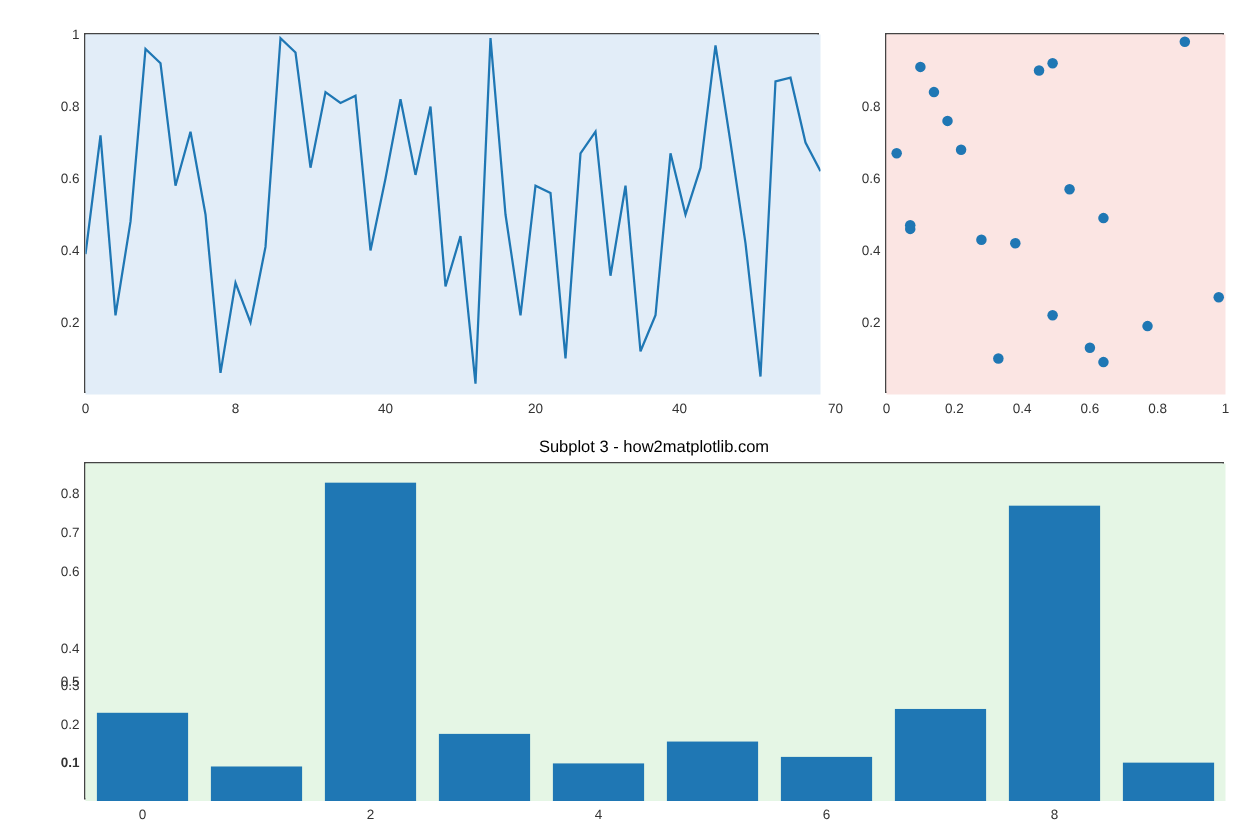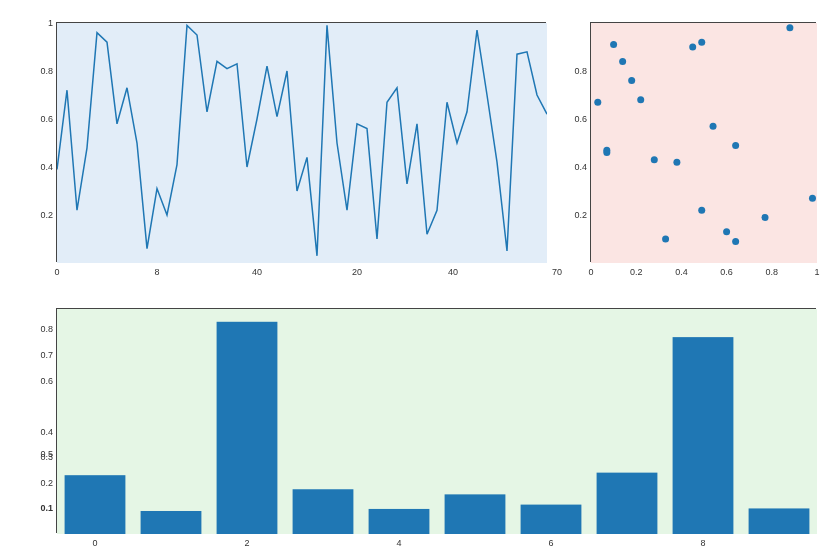--- a/index.html
+++ b/index.html
@@ -65,20 +65,21 @@
         <div class="tick xtick" style="left: 135.6px; top: 244px;">0.6</div>
         <div class="tick xtick" style="left: 180.8px; top: 244px;">0.8</div>
         <div class="tick xtick" style="left: 226px; top: 244px;">1</div>
         <div class="tick ytick" style="left: -32px; top: 192px;">0.2</div>
         <div class="tick ytick" style="left: -32px; top: 144px;">0.4</div>
         <div class="tick ytick" style="left: -32px; top: 96px;">0.6</div>
         <div class="tick ytick" style="left: -32px; top: 48px;">0.8</div>
       </div>
   </div>
   <div class="subplot" id="sp3" style="left: 56px; top: 308px; width: 760px; height: 225px;">
+    <div class="title">Subplot 3 - how2matplotlib.com</div>
     <div class="plot-area" id="pa3" style="left: 0px; top: 0px; width: 760px; height: 225px; background: rgb(229, 246, 229);">
       <svg id="svg3" width="760" height="225" style="background: rgb(229, 246, 229);">
           <rect x="7.599999999999998" y="166.1931818181818" width="60.800000000000004" height="58.80681818181819" fill="#1f77b4"></rect>
           <rect x="83.6" y="201.98863636363637" width="60.800000000000004" height="23.011363636363626" fill="#1f77b4"></rect>
           <rect x="159.6" y="12.784090909090935" width="60.800000000000004" height="212.21590909090907" fill="#1f77b4"></rect>
           <rect x="235.6" y="180.2556818181818" width="60.800000000000004" height="44.74431818181819" fill="#1f77b4"></rect>
           <rect x="311.6" y="199.9431818181818" width="60.800000000000004" height="25.056818181818187" fill="#1f77b4"></rect>
           <rect x="387.6000000000001" y="185.3693181818182" width="60.800000000000004" height="39.63068181818181" fill="#1f77b4"></rect>
           <rect x="463.6" y="195.5965909090909" width="60.800000000000004" height="29.403409090909093" fill="#1f77b4"></rect>
           <rect x="539.6" y="163.63636363636363" width="60.800000000000004" height="61.363636363636374" fill="#1f77b4"></rect>

